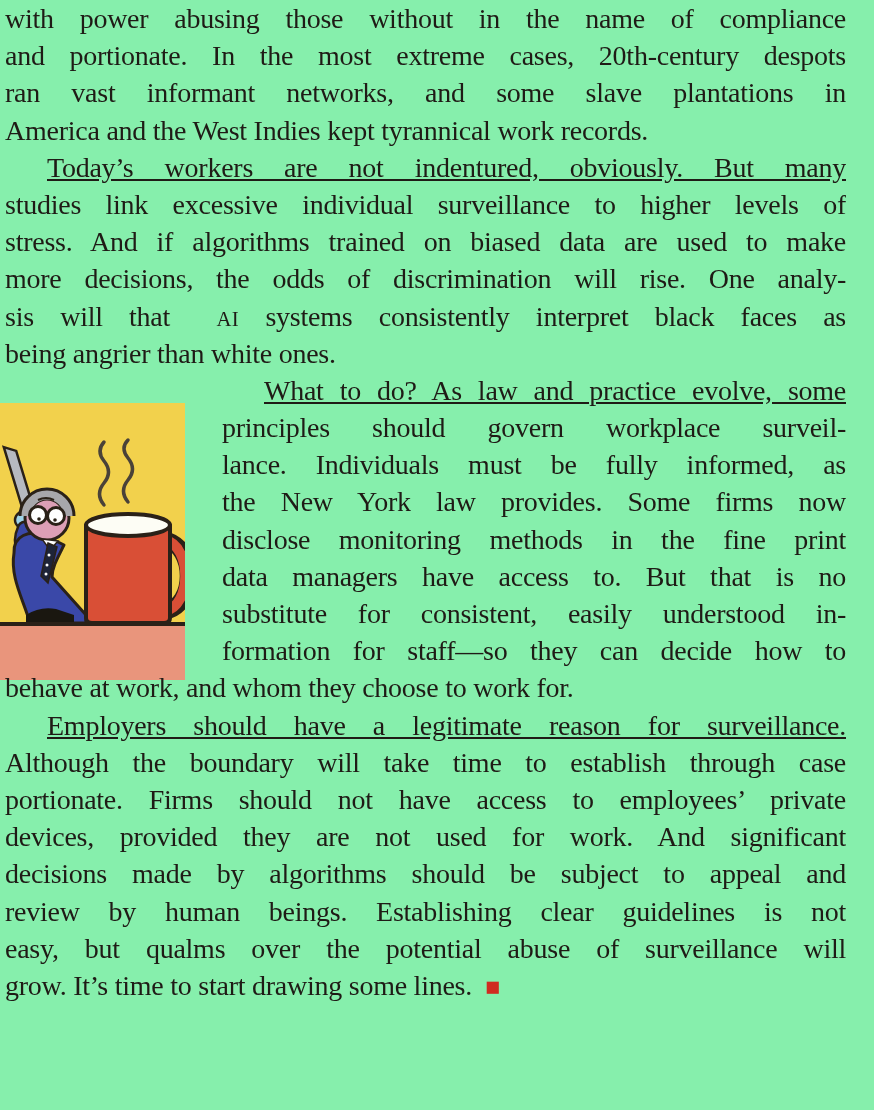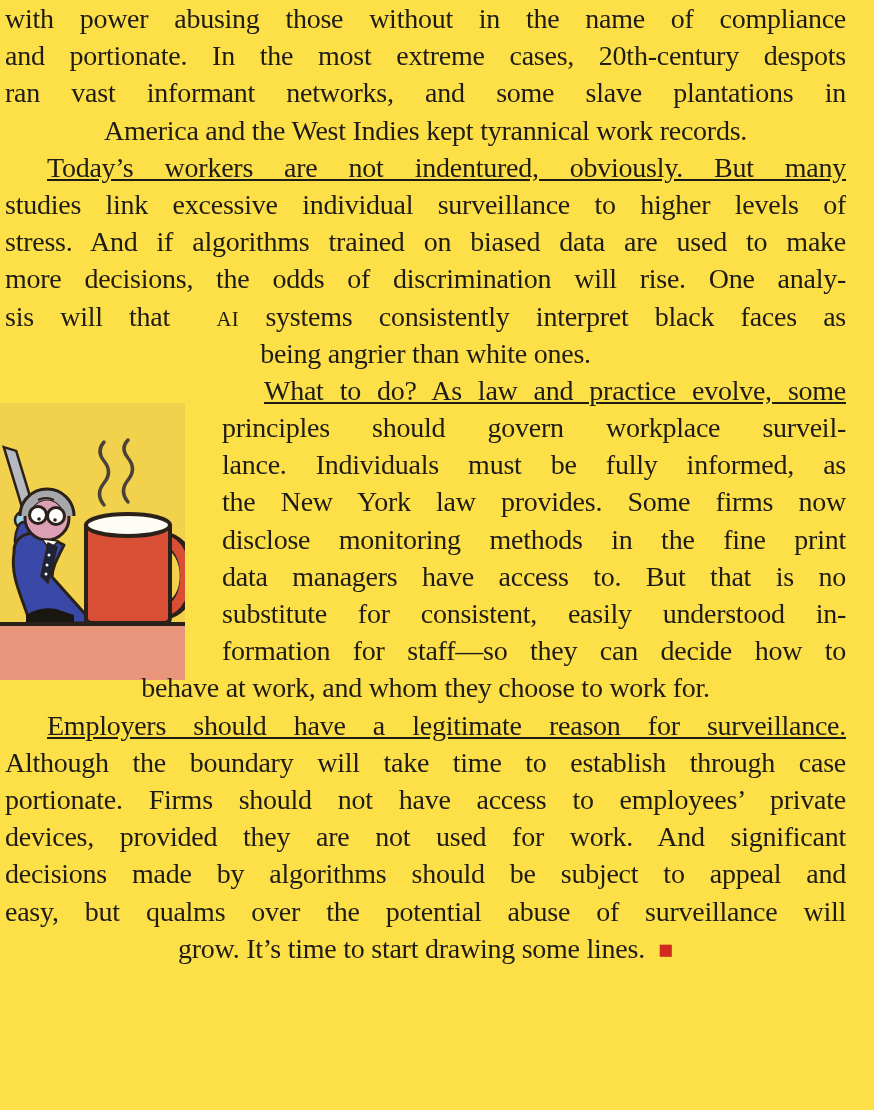--- a/index.html
+++ b/index.html
@@ -1,35 +1,35 @@
 <!DOCTYPE html>
 <html><head>
 <meta charset="utf-8">
 <style>
   html,body{margin:0;padding:0;background:#ffffff;}
   .page{
     position:relative;
     width:874px;height:1110px;
-    background:#fde047;
+    background:#86efac;
     overflow:hidden;
     font-family:"Liberation Serif", serif;
     color:#1f1b16;
   }
   .article{
     position:absolute;
     left:5px;top:0;
     width:841px;
   }
   .line{
     height:37.2px;
     line-height:37.2px;
     font-size:28px;
     letter-spacing:-0.25px;
     overflow:hidden;
-    text-align:center;
+    text-align:left;
   }
   .line.j{
     text-align:justify;
     text-align-last:justify;
   }
   .line.indent{ text-indent:42px;text-decoration:underline; }
   .line.wrap{ padding-left:217px; }
   .sc{ font-size:0.74em; letter-spacing:0.4px;margin-left:20px; }
   .endmark{
     margin-left:13px;
@@ -130,17 +130,18 @@
       <div class="line j wrap"><span>disclose monitoring methods in the fine print</span></div>
       <div class="line j wrap"><span>data managers have access to. But that is no</span></div>
       <div class="line j wrap"><span>substitute for consistent, easily understood in-</span></div>
       <div class="line j wrap"><span>formation for staff—so they can decide how to</span></div>
       <div class="line"><span>behave at work, and whom they choose to work for.</span></div>
       <div class="line j indent"><span>Employers should have a legitimate reason for surveillance.</span></div>
       <div class="line j"><span>Although the boundary will take time to establish through case</span></div>
       <div class="line j"><span>portionate. Firms should not have access to employees’ private</span></div>
       <div class="line j"><span>devices, provided they are not used for work. And significant</span></div>
       <div class="line j"><span>decisions made by algorithms should be subject to appeal and</span></div>
+      <div class="line j"><span>review by human beings. Establishing clear guidelines is not</span></div>
       <div class="line j"><span>easy, but qualms over the potential abuse of surveillance will</span></div>
       <div class="line"><span>grow. It’s time to start drawing some lines.</span><span class="endmark" style="color: rgb(208, 43, 32);">■</span></div>
     </div>
 
 </div>
 
 </body></html>

